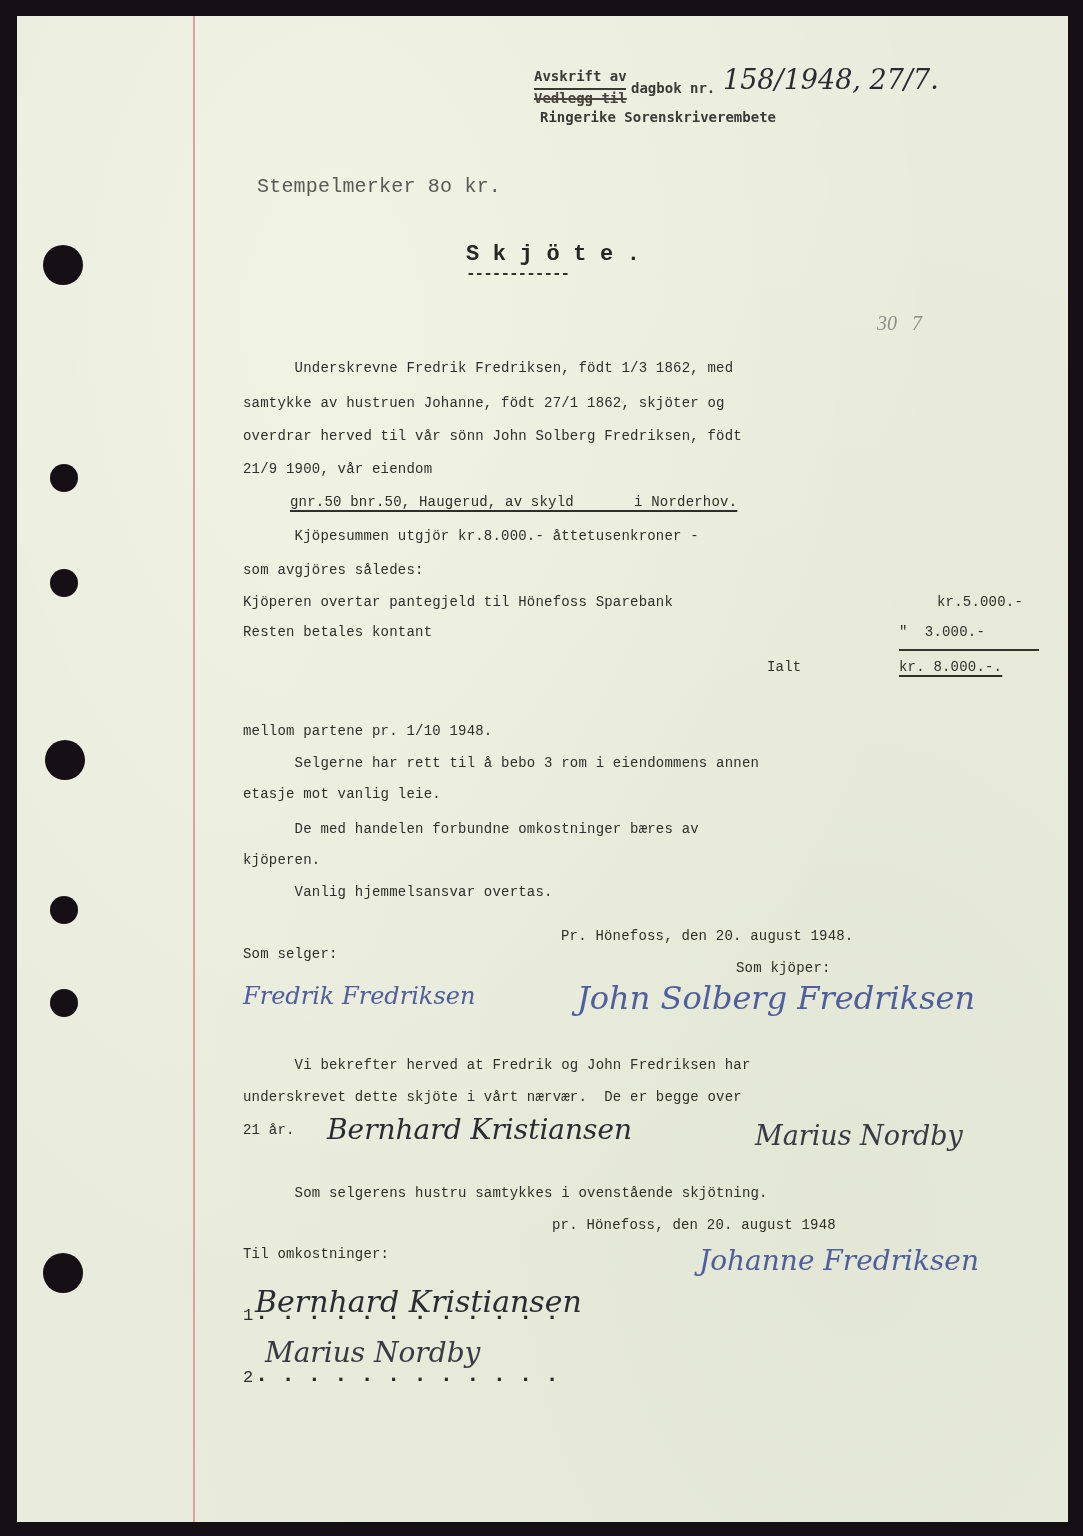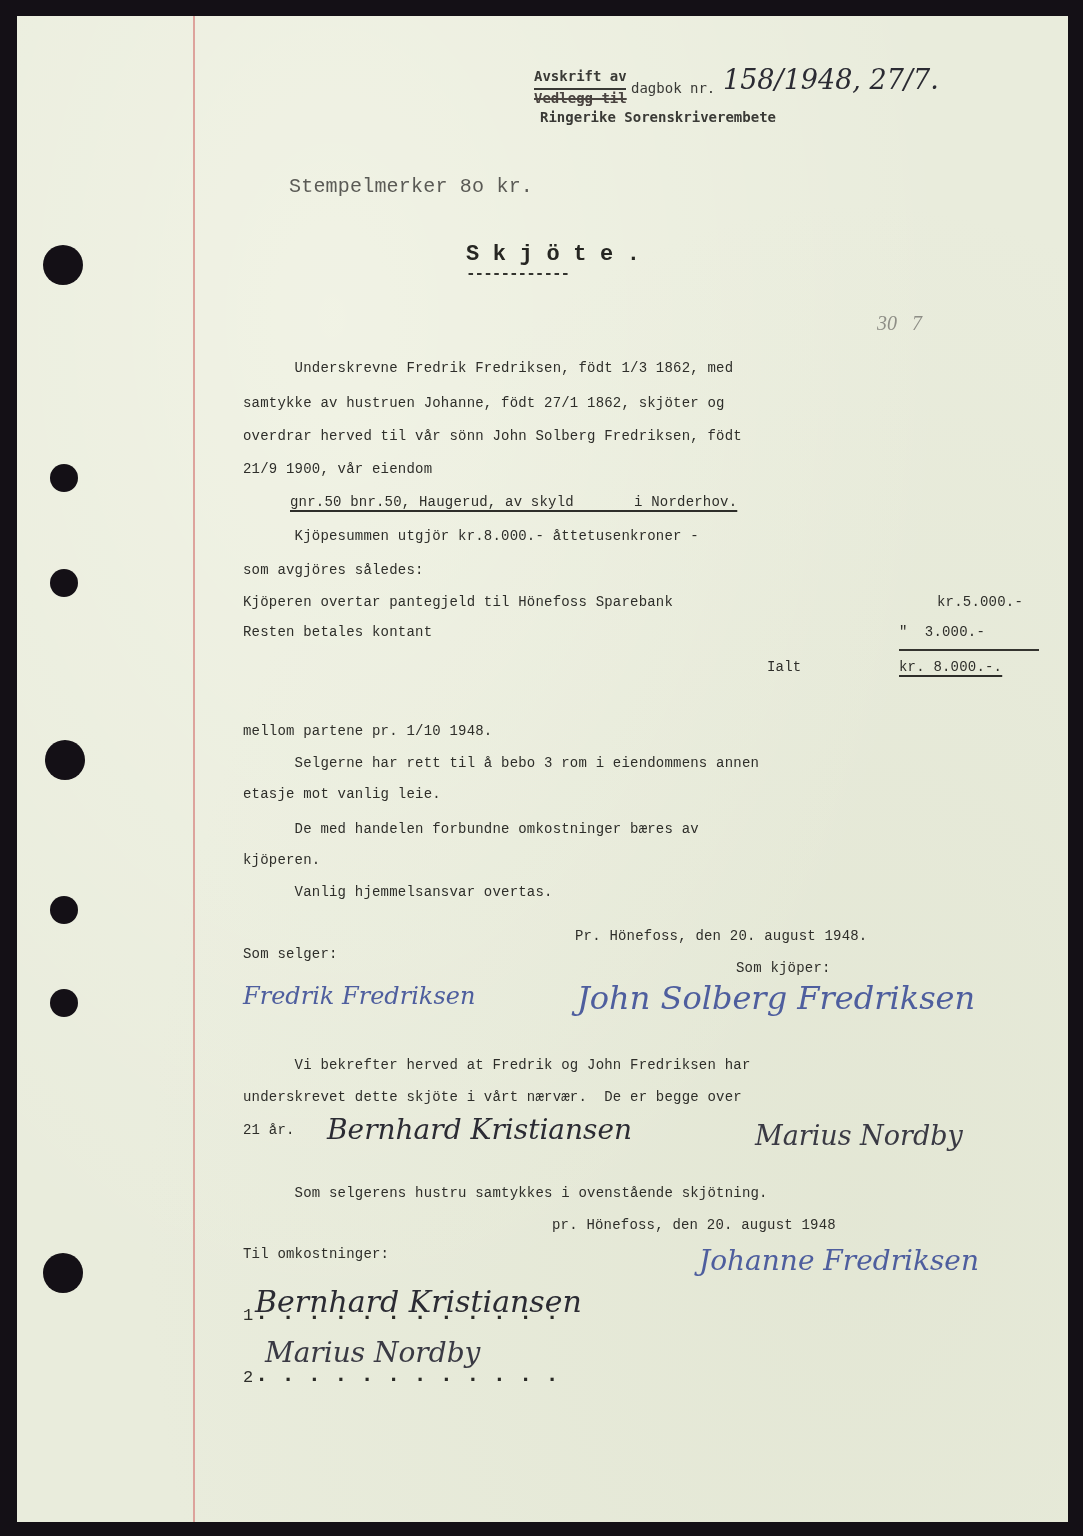--- a/index.html
+++ b/index.html
@@ -114,26 +114,26 @@
   <div class="hole small" style="left:33px; top:553px;"></div>
   <div class="hole large" style="left:28px; top:724px;"></div>
   <div class="hole small" style="left:33px; top:880px;"></div>
   <div class="hole small" style="left:33px; top:973px;"></div>
   <div class="hole large" style="left:26px; top:1237px;"></div>
 
   <div>
     <div class="hdr" style="left:517px; top:52px;">Avskrift av</div>
     <div class="hdr-rule" style="left:517px; top:72px; width:92px;"></div>
     <div class="hdr hdr-strike" style="left:517px; top:74px;">Vedlegg til</div>
-    <div class="hdr" style="left:614px; top:64px; font-weight:normal;">dagbok nr.</div>
+    <div class="hdr" style="left:614px; top:64px; font-weight:bold;">dagbok nr.</div>
     <div class="hw ink-black" style="left:706px; top:48px; font-size:27px;">158/1948, 27/7.</div>
     <div class="hdr" style="left:523px; top:93px;">Ringerike Sorenskriverembete</div>
   </div>
 
-  <div class="t light" style="left:240px; top:159px; font-size:20px;margin-left:32px;">Stempelmerker 8o kr.</div>
+  <div class="t light" style="left:240px; top:159px; font-size:20px;">Stempelmerker 8o kr.</div>
 
   <div class="t bold" style="left:449px; top:226px; font-size:22px;">S k j ö t e .</div>
   <div class="title-dashes" style="left:449px; top:249px;">------------</div>
 
   <div class="hw pencil" style="left:860px; top:296px;font-family:Liberation Serif, serif;">30   7</div>
 
   <div>
     <div class="t" style="left:226px; top:344px;">      Underskrevne Fredrik Fredriksen, födt 1/3 1862, med</div>
     <div class="t" style="left:226px; top:379px;">samtykke av hustruen Johanne, födt 27/1 1862, skjöter og</div>
     <div class="t" style="left:226px; top:412px;">overdrar herved til vår sönn John Solberg Fredriksen, födt</div>
@@ -159,21 +159,21 @@
 
   <div class="t" style="left:226px; top:739px;">      Selgerne har rett til å bebo 3 rom i eiendommens annen</div>
   <div class="t" style="left:226px; top:770px;">etasje mot vanlig leie.</div>
 
   <div class="t" style="left:226px; top:805px;">      De med handelen forbundne omkostninger bæres av</div>
   <div class="t" style="left:226px; top:836px;">kjöperen.</div>
 
   <div class="t" style="left:226px; top:868px;">      Vanlig hjemmelsansvar overtas.</div>
 
   <div>
-    <div class="t" style="left:558px; top:912px;">Pr. Hönefoss, den 20. august 1948.</div>
+    <div class="t" style="left:544px; top:912px;">Pr. Hönefoss, den 20. august 1948.</div>
     <div class="t" style="left:226px; top:930px;">Som selger:</div>
     <div class="t" style="left:719px; top:944px;">Som kjöper:</div>
     <div class="hw ink-blue" style="left:226px; top:966px; font-size:24px;">Fredrik Fredriksen</div>
     <div class="hw ink-blue" style="left:560px; top:963px; font-size:32px;">John Solberg Fredriksen</div>
   </div>
 
   <div>
     <div class="t" style="left:226px; top:1041px;">      Vi bekrefter herved at Fredrik og John Fredriksen har</div>
     <div class="t" style="left:226px; top:1073px;">underskrevet dette skjöte i vårt nærvær.  De er begge over</div>
     <div class="t" style="left:226px; top:1106px;">21 år.</div>

